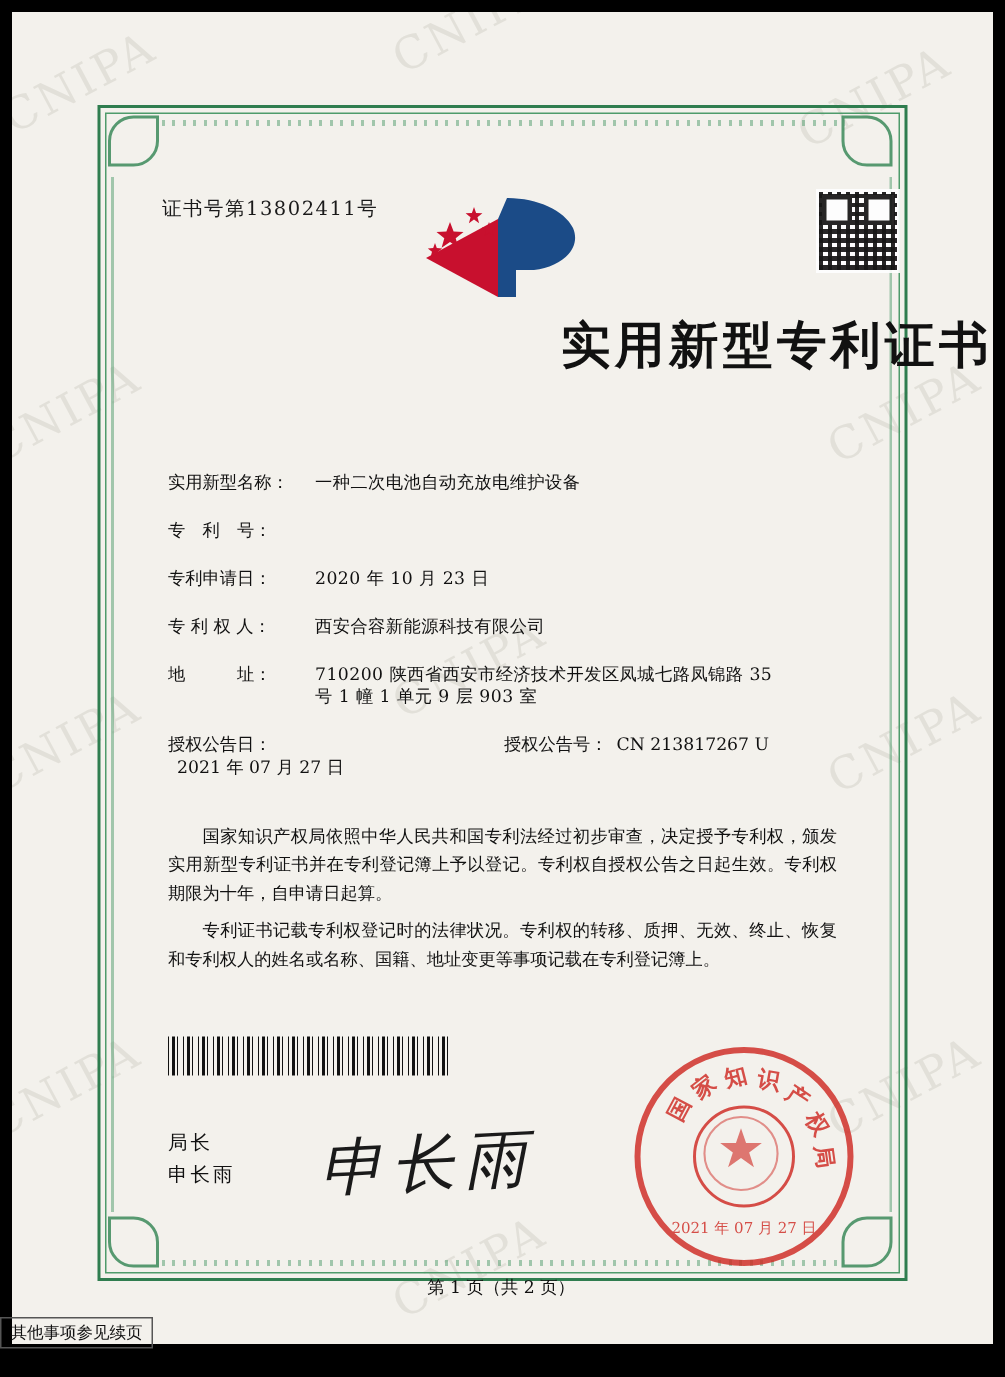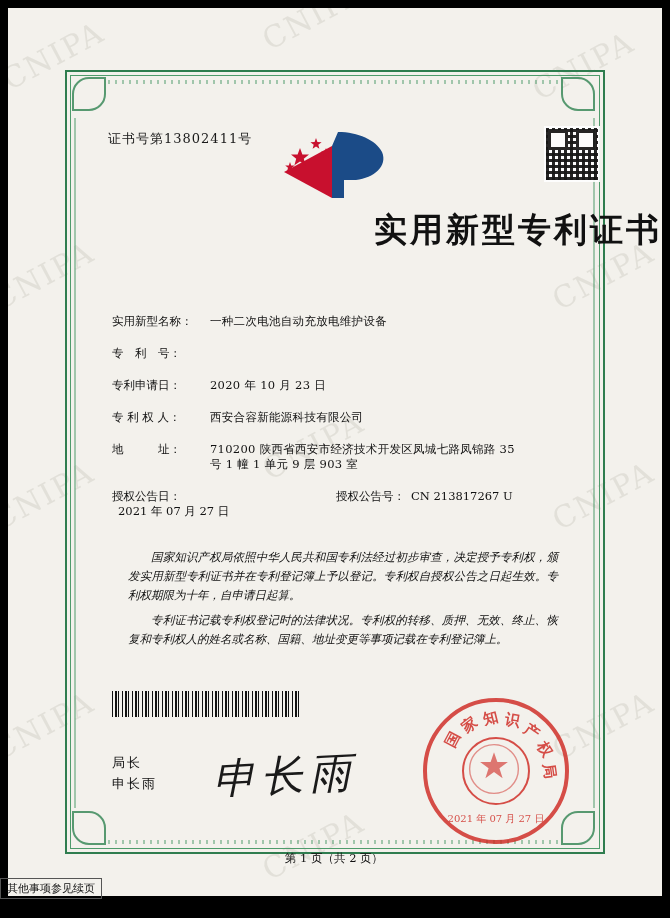--- a/index.html
+++ b/index.html
@@ -205,23 +205,22 @@
     left: 104px;
     top: 540px;
     width: 446px;
     font-family: "DejaVu Serif", "Liberation Serif", serif;
     font-size: 11.5px;
     line-height: 19px;
     color: #111;
     text-align: justify;
   }
   .body-text p {
-    margin: 0 0 6px 16px;
+    margin: 0 0 6px 0;
     text-indent: 23px;
-    font-style: italic;
   }
 
   
   .barcode {
     position: absolute;
     left: 104px;
     top: 683px;
     width: 190px;
     height: 26px;
     background-image: repeating-linear-gradient(90deg,

